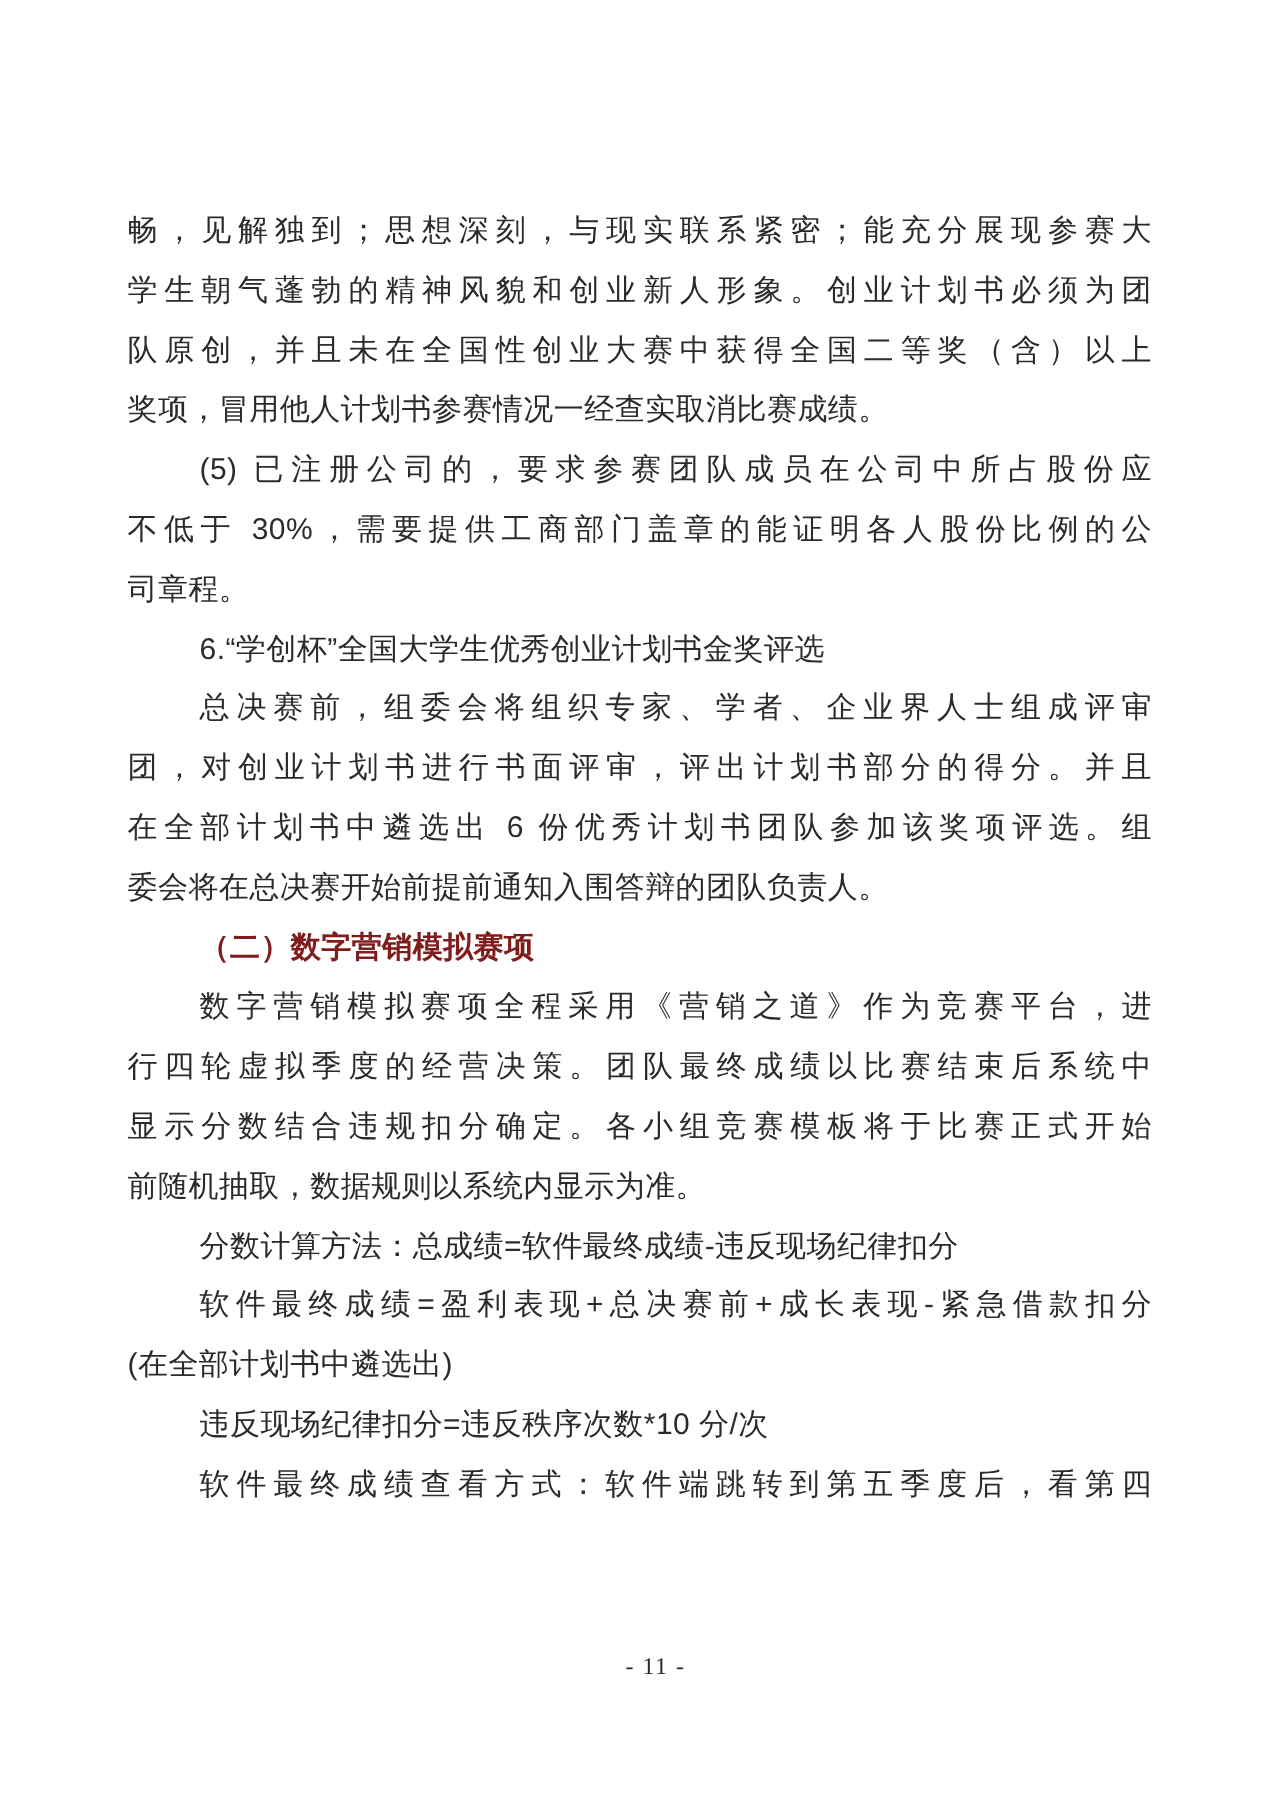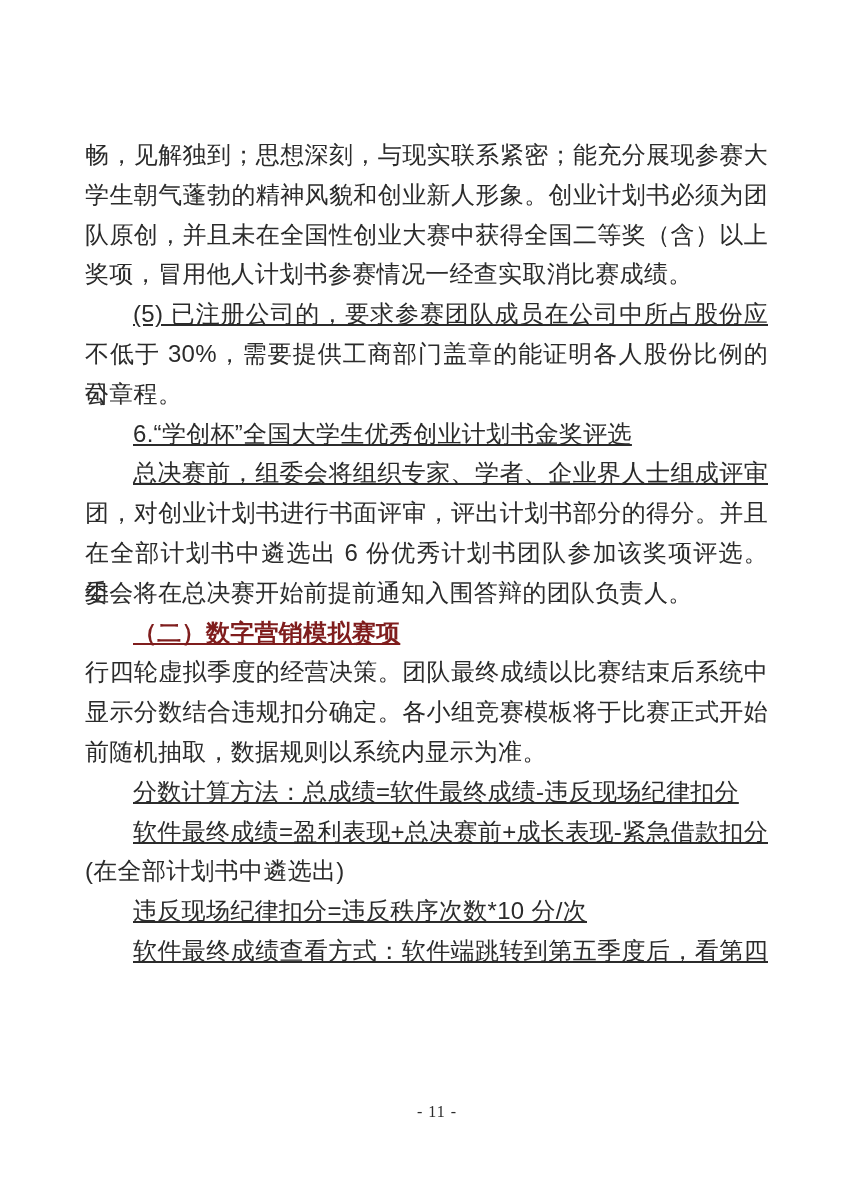--- a/index.html
+++ b/index.html
@@ -18,35 +18,35 @@
     font-family: "Liberation Sans", "DejaVu Sans", sans-serif;
   }
   .content {
     position: absolute;
     left: 85px;
     top: 135px;
     width: 683px;
   }
   .para { margin: 0; padding: 0; }
   .ln {
-    font-size: 24px;
+    font-size: 20px;
     height: 39.8px;
     line-height: 39.8px;
     text-align: left;
     white-space: nowrap;
     letter-spacing: 0.3px;
   }
   
   .ln.just {
     white-space: normal;
     text-align: justify;
     text-align-last: justify;
     text-justify: inter-character;
   }
-  .ln.indent { text-indent: 48px; text-decoration: underline; }
+  .ln.indent { text-indent: 48px; }
   .para.heading .ln {
     font-weight: bold;
     color: #7f1d1d;
   }
   .footer {
     position: absolute;
     top: 1102px;
     left: 0;
     width: 100%;
     text-align: center;
@@ -80,20 +80,21 @@
       <div class="para">
         <div class="ln indent just">总决赛前，组委会将组织专家、学者、企业界人士组成评审</div>
         <div class="ln just">团，对创业计划书进行书面评审，评出计划书部分的得分。并且</div>
         <div class="ln just">在全部计划书中遴选出 6 份优秀计划书团队参加该奖项评选。组</div>
         <div class="ln">委会将在总决赛开始前提前通知入围答辩的团队负责人。</div>
       </div>
       <div class="para heading">
         <div class="ln indent">（二）数字营销模拟赛项</div>
       </div>
       <div class="para">
+        <div class="ln indent just">数字营销模拟赛项全程采用《营销之道》作为竞赛平台，进</div>
         <div class="ln just">行四轮虚拟季度的经营决策。团队最终成绩以比赛结束后系统中</div>
         <div class="ln just">显示分数结合违规扣分确定。各小组竞赛模板将于比赛正式开始</div>
         <div class="ln">前随机抽取，数据规则以系统内显示为准。</div>
       </div>
       <div class="para">
         <div class="ln indent">分数计算方法：总成绩=软件最终成绩-违反现场纪律扣分</div>
       </div>
       <div class="para">
         <div class="ln indent just">软件最终成绩=盈利表现+总决赛前+成长表现-紧急借款扣分</div>
         <div class="ln">(在全部计划书中遴选出)</div>

